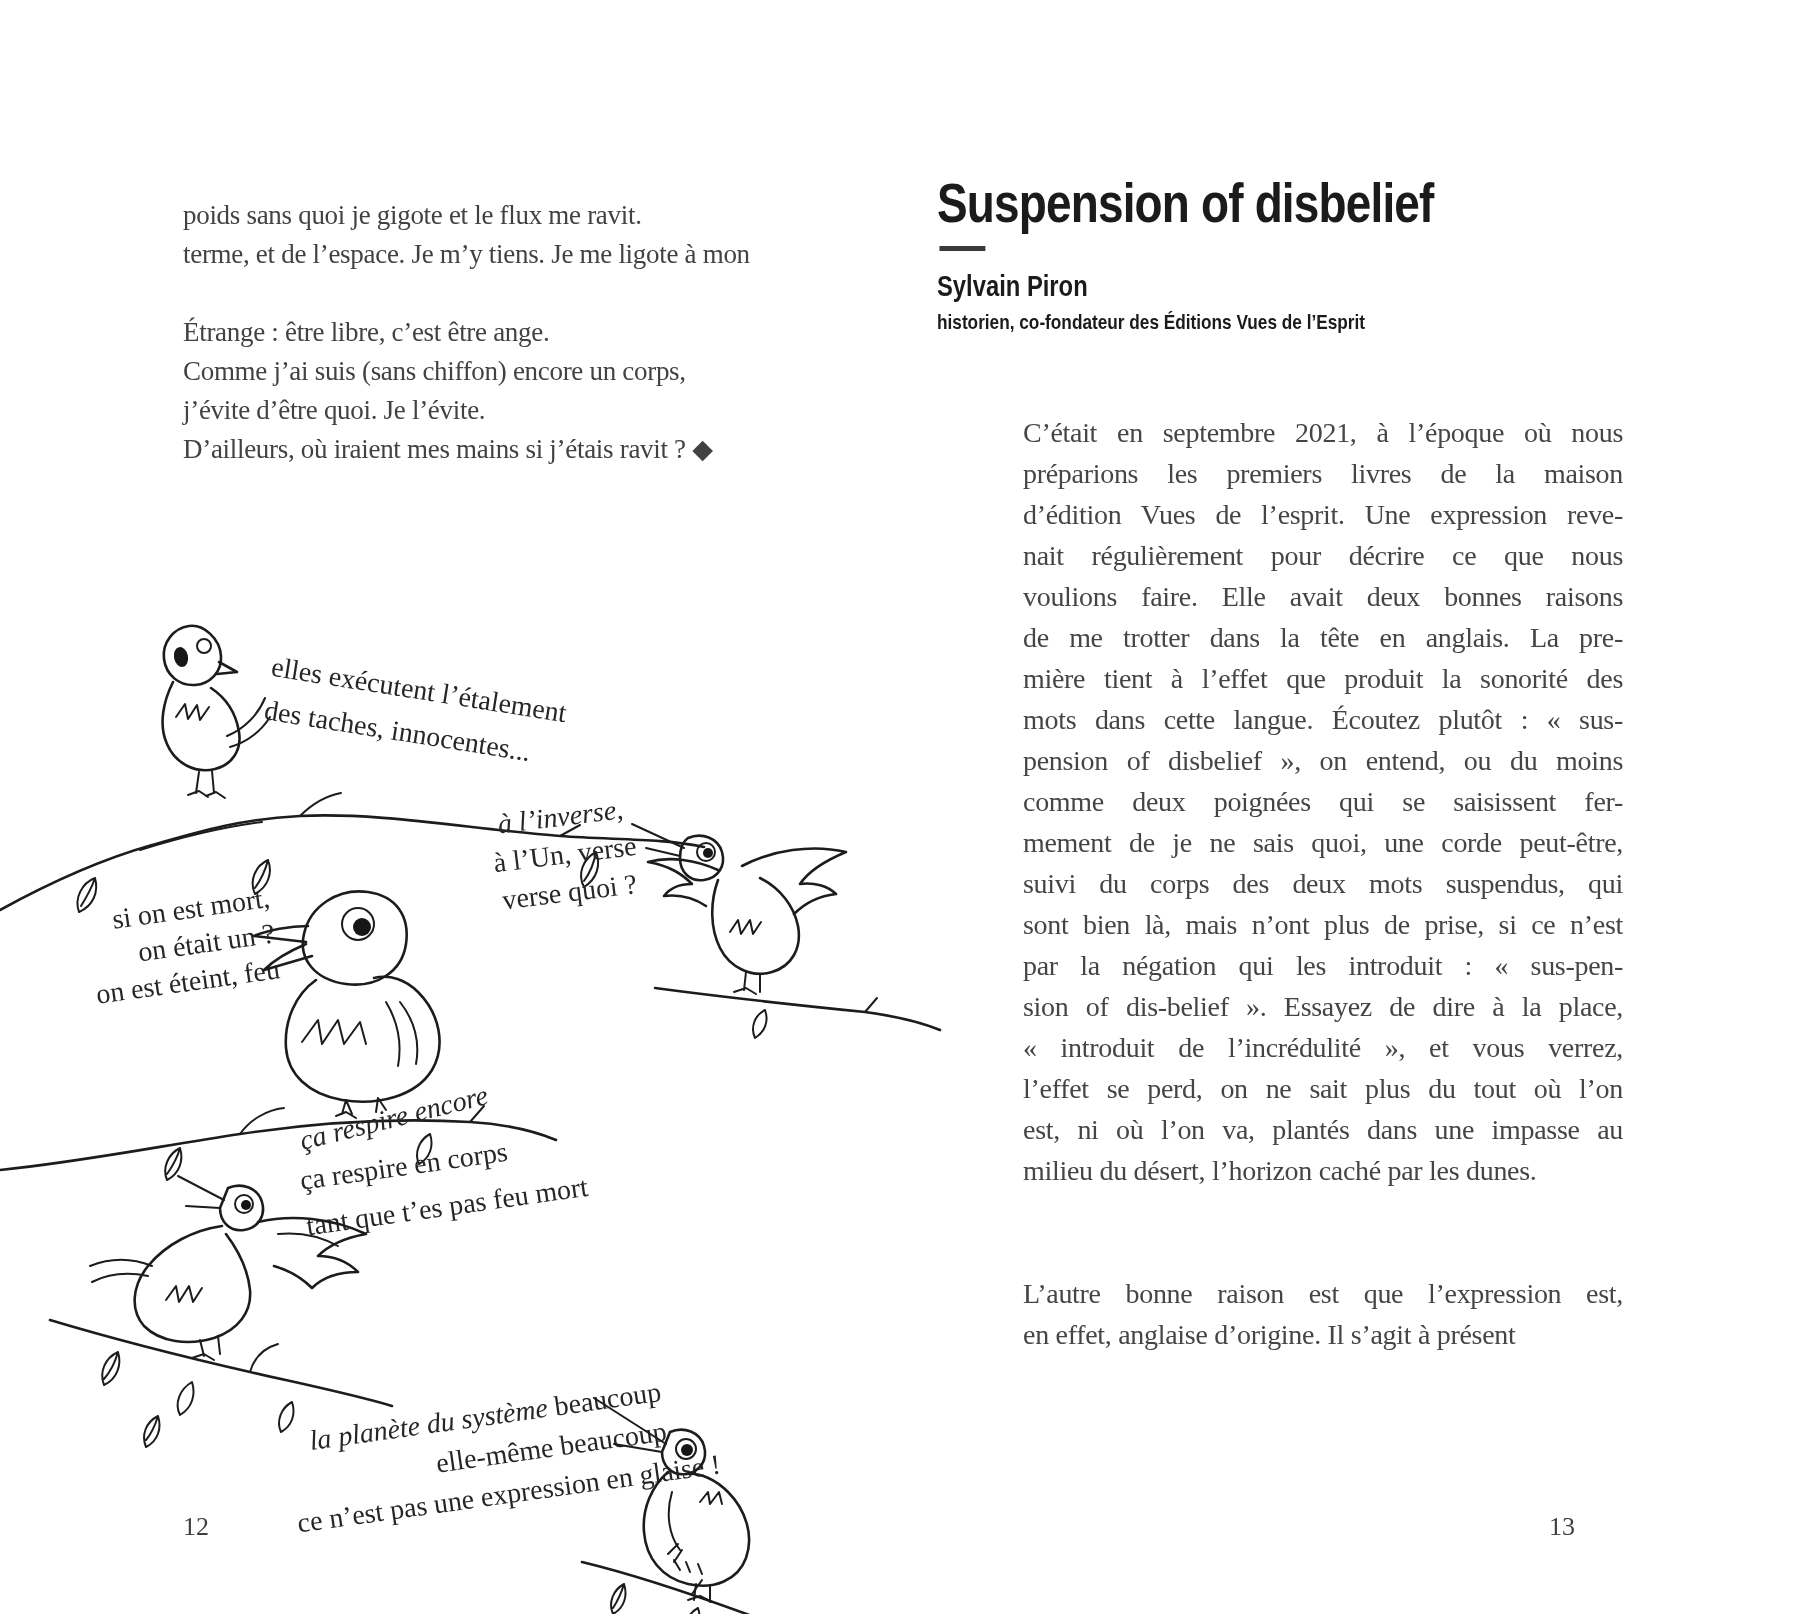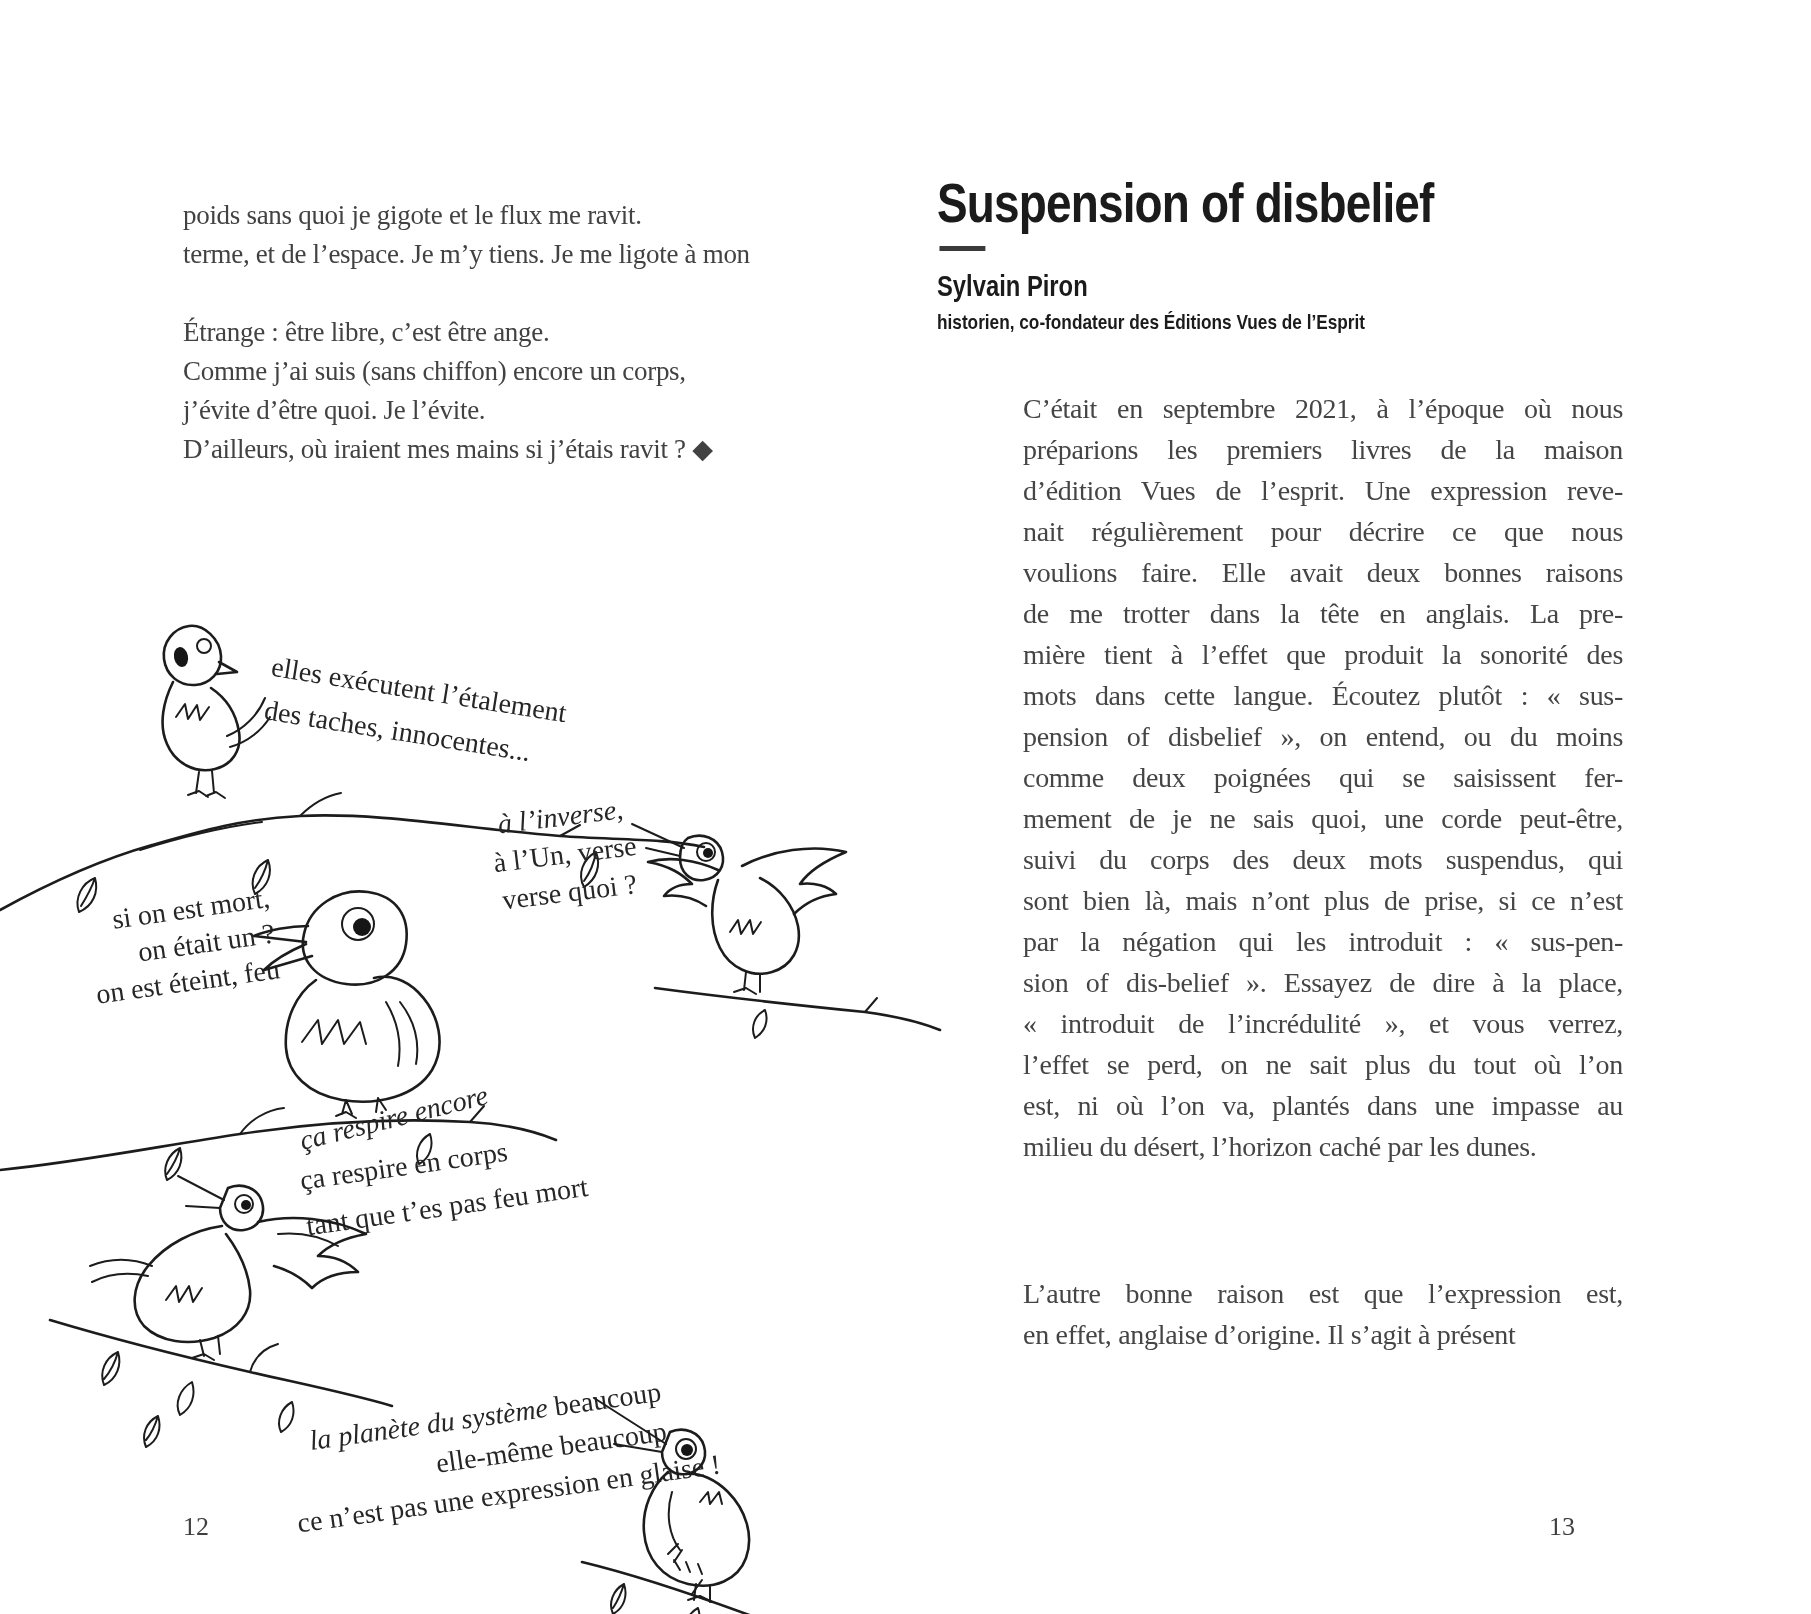--- a/index.html
+++ b/index.html
@@ -21,21 +21,21 @@
   #anno5{left:280px;top:1372px;width:378px;text-align:right;transform:rotate(-8deg);transform-origin:right top;line-height:40px;}
   
   #rp-header{left:937px;top:170px;width:700px;height:220px;transform:scaleX(0.82);transform-origin:left top;
              font-family:"Liberation Sans", sans-serif;color:#1b1b1b;}
   #rp-title{left:0;top:0;font-size:56px;font-weight:800;letter-spacing:-1px;white-space:nowrap;}
   #rp-dash{left:3px;top:76px;width:56px;height:5px;background:#3a3a3a;}
   #rp-author{left:0;top:100px;font-size:29px;font-weight:700;white-space:nowrap;}
   #rp-role{left:0;top:140px;font-size:21px;font-weight:700;white-space:nowrap;}
   
   .bodycol{left:1023px;width:600px;font-size:28px;color:#454545;letter-spacing:-0.3px;}
-  #para1{top:388px;text-align:right;} #para2{top:1273px;}
+  #para1{top:412px;text-align:right;} #para2{top:1273px;}
   .jline{height:41px;line-height:41px;white-space:nowrap;text-align-last:justify;}
   .jline.last{text-align-last:left;}
   
   .pgnum{top:1512px;font-size:26px;color:#3f3f3f;}
   #pg12{left:183px;} #pg13{left:1475px;width:100px;text-align:right;}
   
   svg.sk{position:absolute;overflow:visible;}
   svg.sk *{stroke:#1c1c1c;stroke-width:2.6;fill:none;stroke-linecap:round;stroke-linejoin:round;}
   svg.sk .fill{fill:#161616;stroke:none;}
   svg.sk .thin{stroke-width:2;}

